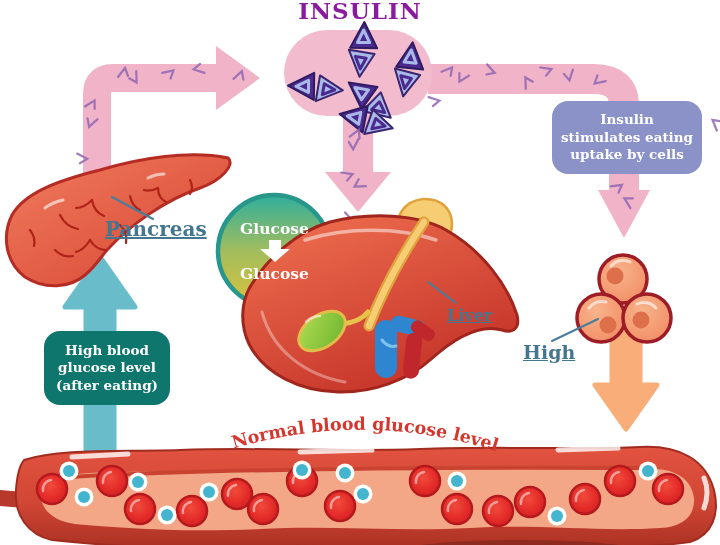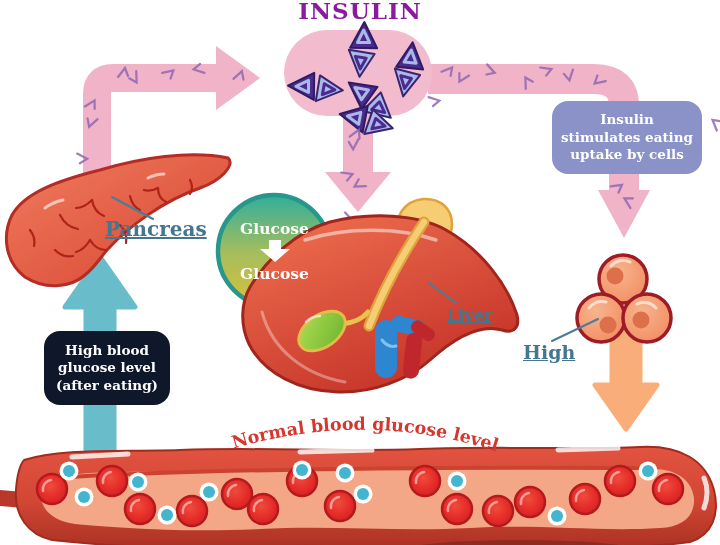--- a/index.html
+++ b/index.html
@@ -8,21 +8,21 @@
   .stage svg{position:absolute;left:0;top:0;}
   .ov{position:absolute;}
   .title{left:250px;top:-3px;width:220px;text-align:center;font-size:23px;font-weight:bold;
          color:#8a1a9e;letter-spacing:1px;}
   .lbl{font-weight:bold;color:#44768f;text-decoration:underline;}
   .lbl-pancreas{left:105px;top:217px;font-size:20px;}
   .lbl-liver{left:447px;top:306px;font-size:16px;}
   .lbl-cells{left:523px;top:341px;font-size:19px;}
   .callout{color:#fff;font-weight:bold;text-align:center;border-radius:16px;
            display:flex;flex-direction:column;justify-content:center;line-height:1.3;}
-  .callout-high{left:44px;top:331px;width:126px;height:74px;background:#0f172a;font-size:13.5px;}
+  .callout-high{left:44px;top:331px;width:126px;height:74px;background:#0f766e;font-size:13.5px;}
   .callout-uptake{left:552px;top:101px;width:150px;height:73px;background:#8a92c8;font-size:13.5px;}
   .gg{left:219px;top:197px;width:111px;height:108px;display:flex;flex-direction:column;
       align-items:center;justify-content:center;color:#fff;font-weight:bold;font-size:15.5px;}
   .gg-shaft{width:12px;height:9px;background:#fff;margin-top:2px;}
   .gg-head{width:0;height:0;border-left:15px solid transparent;border-right:15px solid transparent;
            border-top:13px solid #fff;margin-bottom:2px;}
 </style>
 </head>
 <body>
 

